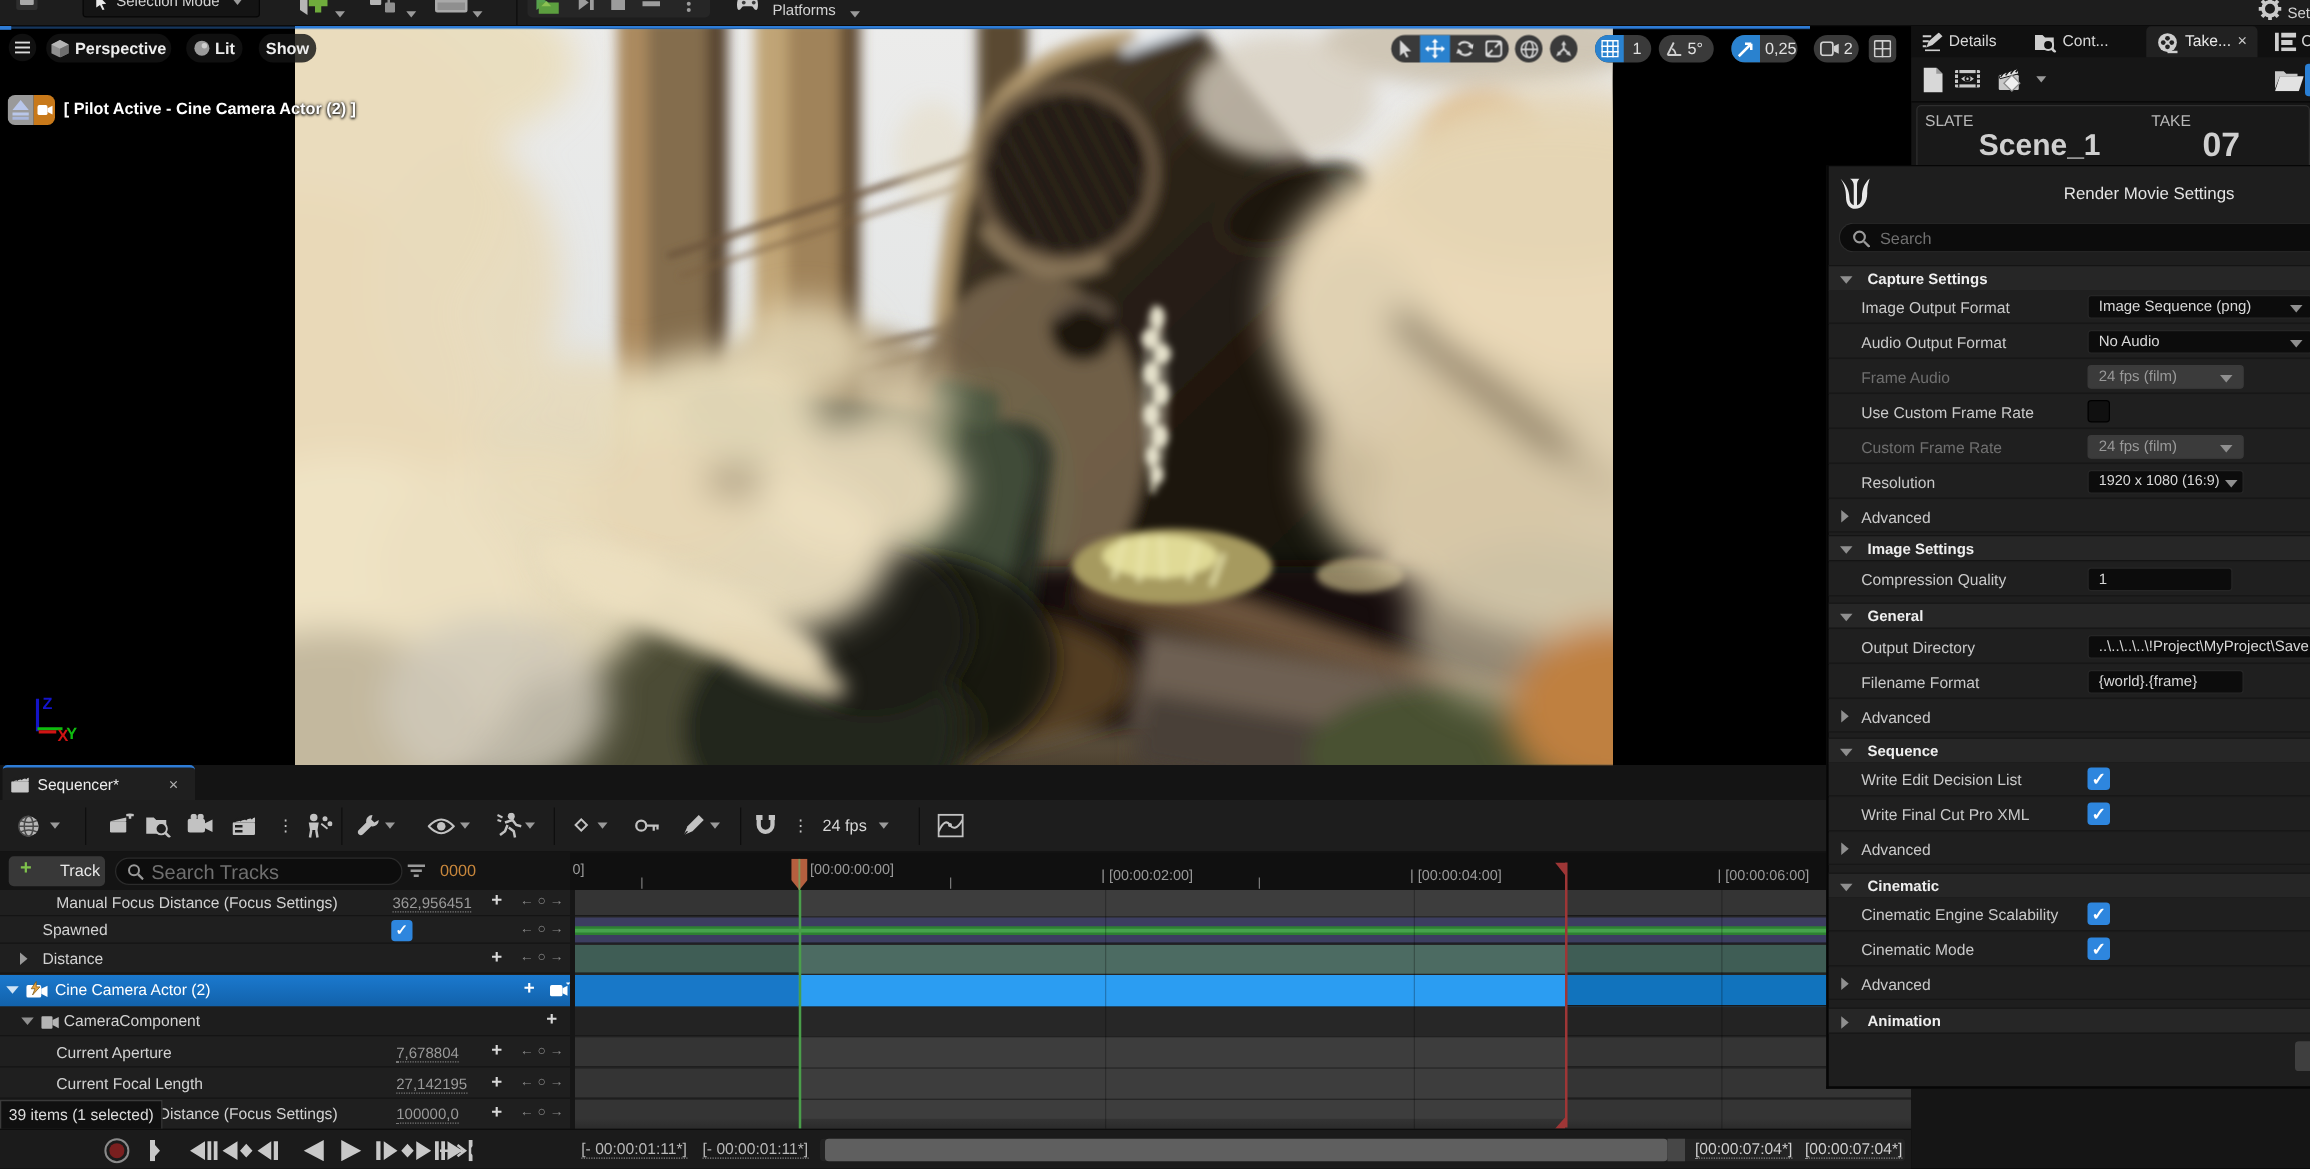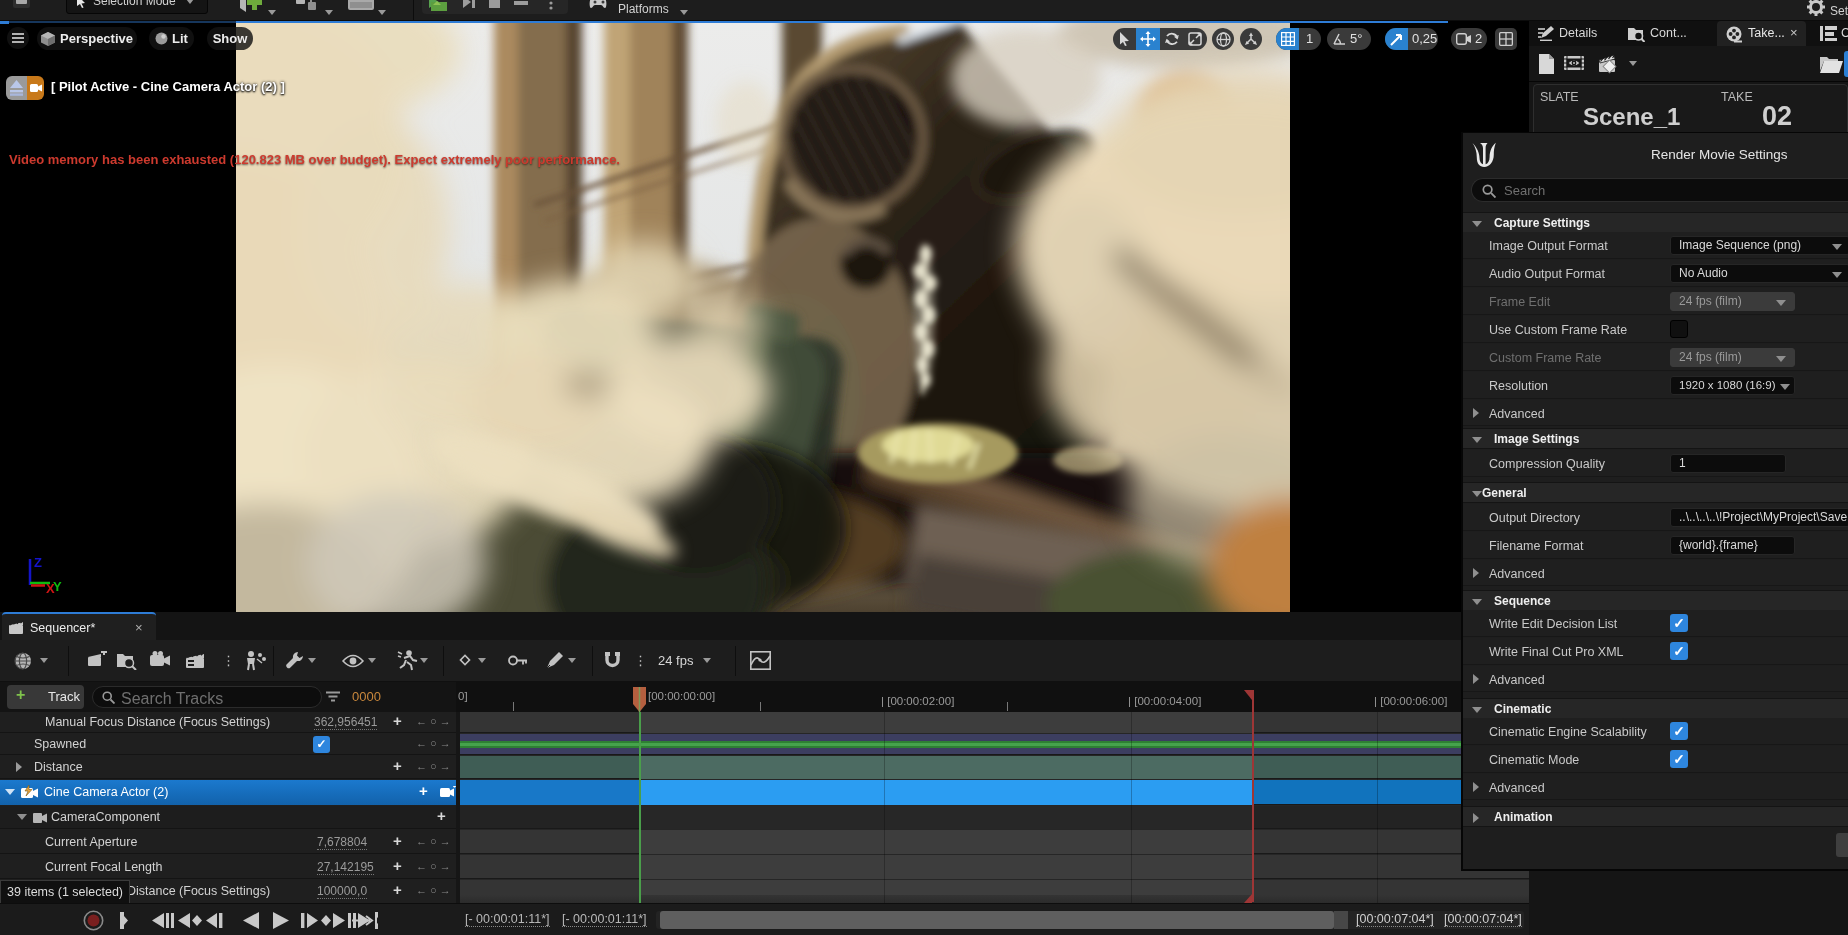--- a/index.html
+++ b/index.html
@@ -290,21 +290,20 @@
 
         <g filter="url(#b8)">
           <ellipse cx="310" cy="462" rx="125" ry="28" transform="rotate(22 310 462)" fill="#ecdfc0" opacity="0.95"></ellipse>
           <ellipse cx="385" cy="508" rx="60" ry="16" transform="rotate(22 385 508)" fill="#e4d6b4" opacity="0.9"></ellipse>
           <ellipse cx="510" cy="100" rx="30" ry="42" fill="#e5d9bd" opacity="0.45"></ellipse>
         </g>
       </svg>
     </div>
     <div id="vp-blueline"></div>
 
-    <div class="abs" style="left:9px;top:131px;color:#cd3a2e;font-size:13px;font-weight:bold;text-shadow:0 1px 2px rgba(0,0,0,0.6);">Video memory has been exhausted (120.823 MB over budget). Expect extremely poor performance.</div>
 
     <div class="pill" style="left:7px;top:6px;width:22px;height:22px;border-radius:11px;">
         <svg width="12" height="10" viewBox="0 0 12 10">
           <g stroke="#dcdcdc" stroke-width="1.6">
             <line x1="0" y1="1" x2="12" y2="1"></line>
             <line x1="0" y1="5" x2="12" y2="5"></line>
             <line x1="0" y1="9" x2="12" y2="9"></line>
           </g>
         </svg>
       </div>
@@ -777,21 +776,21 @@
       <svg class="abs" style="left:291px;top:8px;" width="23" height="19" viewBox="0 0 23 19">
           <path d="M0 3 h7 l2 2 h9 v2 h-14 l-4 10 Z" fill="#c8c8c8"></path>
           <path d="M4 7 h19 l-4 12 h-19 Z" fill="#e2e2e2"></path>
         </svg>
     </div>
 
     <div class="abs" style="left:4px;top:63px;width:315px;height:110px;background:#191919;border:1px solid #2e2e2e;border-radius:4px;">
       <span class="abs" style="left:6px;top:5px;color:#b9b9b9;font-size:12.5px;">SLATE</span>
       <span class="abs" style="left:187px;top:5px;color:#b9b9b9;font-size:12.5px;">TAKE</span>
       <span class="abs" style="left:49px;top:18px;color:#cfcfcf;font-size:24px;font-weight:bold;">Scene_1</span>
-      <span class="abs" style="left:228px;top:16px;color:#cfcfcf;font-size:27px;font-weight:bold;">02</span>
+      <span class="abs" style="left:228px;top:16px;color:#cfcfcf;font-size:27px;font-weight:bold;">07</span>
     </div>
     <div class="abs" style="left:315px;top:30px;width:4px;height:26px;background:#2a7fd4;border-radius:3px 0 0 3px;"></div>
   </div>
   <div id="popup">
 
     <svg class="abs" style="left:8px;top:7px;" width="26" height="28" viewBox="0 0 26 28">
       <path d="M1.5 3 C6 7.5 8.5 13 8.5 18 C8.5 21.5 10 23.6 12 24.2 L12 8.5 C12 6 11 4.3 9 3 L16.5 3 C15 4.5 14.6 6 14.6 8.5 L14.6 24.2 C17 23.6 18.6 21 18.6 17 C18.6 11 21 6 24.8 2.8 C23 8 22.8 11 22.8 14.5 C22.8 22 18.5 27 13.2 27 C8.5 27 5.8 23.5 5.8 17.5 C5.8 11.5 4.2 7 1.5 3 Z" fill="#e8e8e8"></path>
     </svg>
     <span class="abs" style="left:188px;top:14px;color:#e4e4e4;font-size:13.5px;">Render Movie Settings</span>
 
@@ -805,21 +804,21 @@
     <div class="cat" style="top:79px;"><span class="tri-d abs" style="left:9px;top:8px;"></span><span style="margin-left:31px;">Capture Settings</span></div>
     <div class="row" style="top:99px;height:27px;">
         <span class="rlabel">Image Output Format</span>
         <div class="combo" style="width:180px;">Image Sequence (png)<span class="tri-d abs" style="right:7px;top:7px;"></span></div>
       </div>
     <div class="row" style="top:127px;height:27px;">
         <span class="rlabel">Audio Output Format</span>
         <div class="combo" style="width:180px;">No Audio<span class="tri-d abs" style="right:7px;top:7px;"></span></div>
       </div>
     <div class="row" style="top:155px;height:27px;">
-        <span class="rlabel" style="color:#6f6f6f;">Frame Edit</span>
+        <span class="rlabel" style="color:#6f6f6f;">Frame Audio</span>
         <div class="combo dis" style="width:125px;">24 fps (film)<span class="tri-d abs" style="right:8px;top:7px;"></span></div>
       </div>
     <div class="row" style="top:183px;height:27px;">
         <span class="rlabel">Use Custom Frame Rate</span>
         <div class="chk off"></div>
       </div>
     <div class="row" style="top:211px;height:27px;">
         <span class="rlabel" style="color:#6f6f6f;">Custom Frame Rate</span>
         <div class="combo dis" style="width:125px;">24 fps (film)<span class="tri-d abs" style="right:8px;top:7px;"></span></div>
       </div>
@@ -829,21 +828,21 @@
       </div>
     <div class="row" style="top:267px;height:26px;">
         <span class="tri-r abs" style="left:10px;top:8px;"></span>
         <span class="rlabel">Advanced</span>
       </div>
     <div class="cat" style="top:295px;"><span class="tri-d abs" style="left:9px;top:8px;"></span><span style="margin-left:31px;">Image Settings</span></div>
     <div class="row" style="top:317px;height:27px;">
         <span class="rlabel">Compression Quality</span>
         <div class="combo" style="width:116px;">1</div>
       </div>
-    <div class="cat" style="top:349px;"><span class="tri-d abs" style="left:9px;top:8px;"></span><span style="margin-left:19px;">General</span></div>
+    <div class="cat" style="top:349px;"><span class="tri-d abs" style="left:9px;top:8px;"></span><span style="margin-left:31px;">General</span></div>
     <div class="row" style="top:371px;height:27px;">
         <span class="rlabel">Output Directory</span>
         <div class="combo" style="width:180px;overflow:hidden;white-space:nowrap;">..\..\..\..\!Project\MyProject\Save</div>
       </div>
     <div class="row" style="top:399px;height:27px;">
         <span class="rlabel">Filename Format</span>
         <div class="combo" style="width:125px;">{world}.{frame}</div>
       </div>
     <div class="row" style="top:427px;height:26px;">
         <span class="tri-r abs" style="left:10px;top:8px;"></span>

